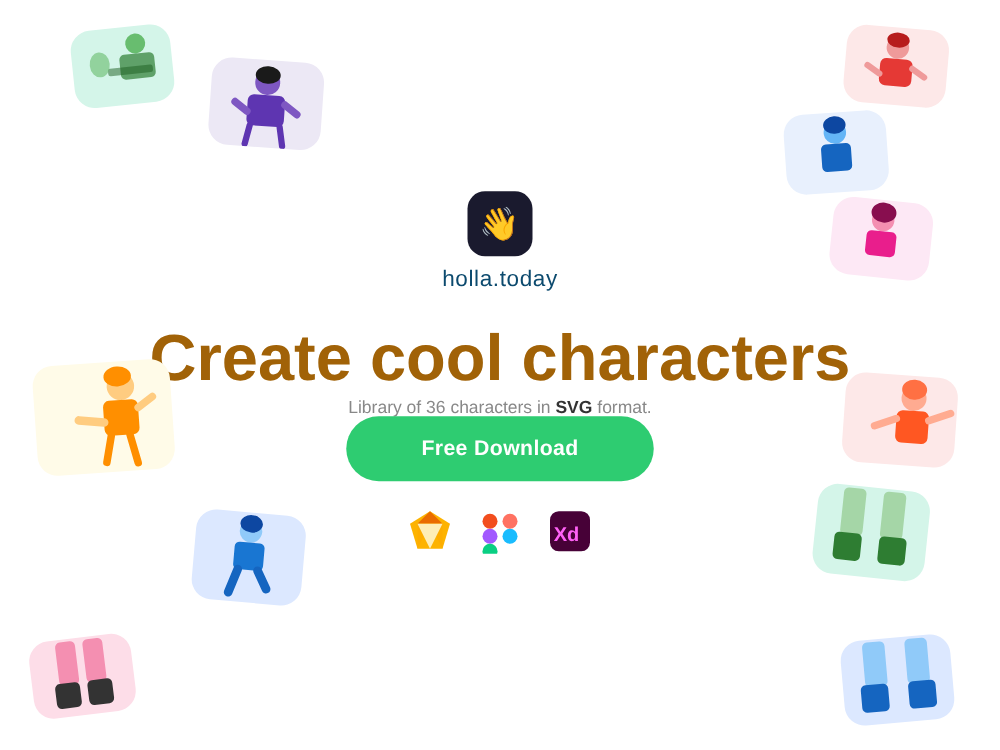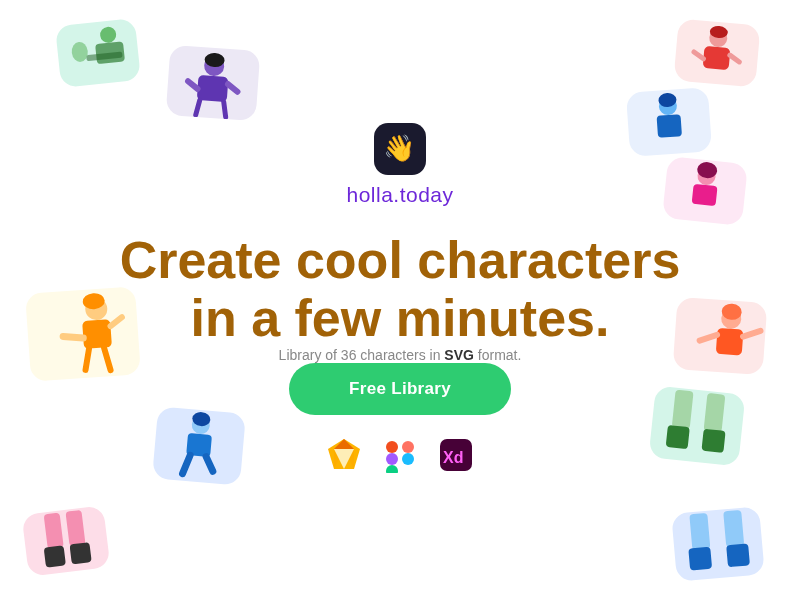--- a/index.html
+++ b/index.html
@@ -34,23 +34,23 @@
       height: 52px;
       background: #1a1a2e;
       border-radius: 14px;
       display: flex;
       align-items: center;
       justify-content: center;
       font-size: 26px;
       margin-bottom: 8px;
     }
     .logo-text {
-      font-size: 21px;
+      font-size: 18px;
       font-weight: 500;
-      color: #6d28d9;
+      color: #0c4a6e;
       letter-spacing: 0.5px;
     }
 
     
     .headline {
       font-size: 52px;
       font-weight: 800;
       color: #a16207;
       text-align: center;
       line-height: 1.12;
@@ -242,28 +242,27 @@
 
   <div class="logo-area">
     <div class="logo-icon">
       <span>👋</span>
     </div>
     <span class="logo-text">holla.today</span>
   </div>
 
   <h1 class="headline">
     <span>Create cool characters</span><br>
-    <span>in a few minutes.</span>
   </h1>
 
   <p class="subtitle">
     <span>Library of 36 characters in </span><strong>SVG</strong><span> format.</span>
   </p>
 
-  <button class="cta-button">Free Library</button>
+  <button class="cta-button">Free Download</button>
 
   <div class="tools-row">
 
     <div class="tool-icon">
       <svg width="36" height="36" viewBox="0 0 36 36">
         <polygon points="18,2 34,12 28,32 8,32 2,12" fill="#FDB300"></polygon>
         <polygon points="18,2 28,12 18,12 8,12" fill="#EA6C00"></polygon>
         <polygon points="8,12 18,12 8,32" fill="#FDAD00"></polygon>
         <polygon points="28,12 18,12 28,32" fill="#FDAD00"></polygon>
         <polygon points="8,12 18,32 28,12 18,12" fill="#FEEEB7"></polygon>

